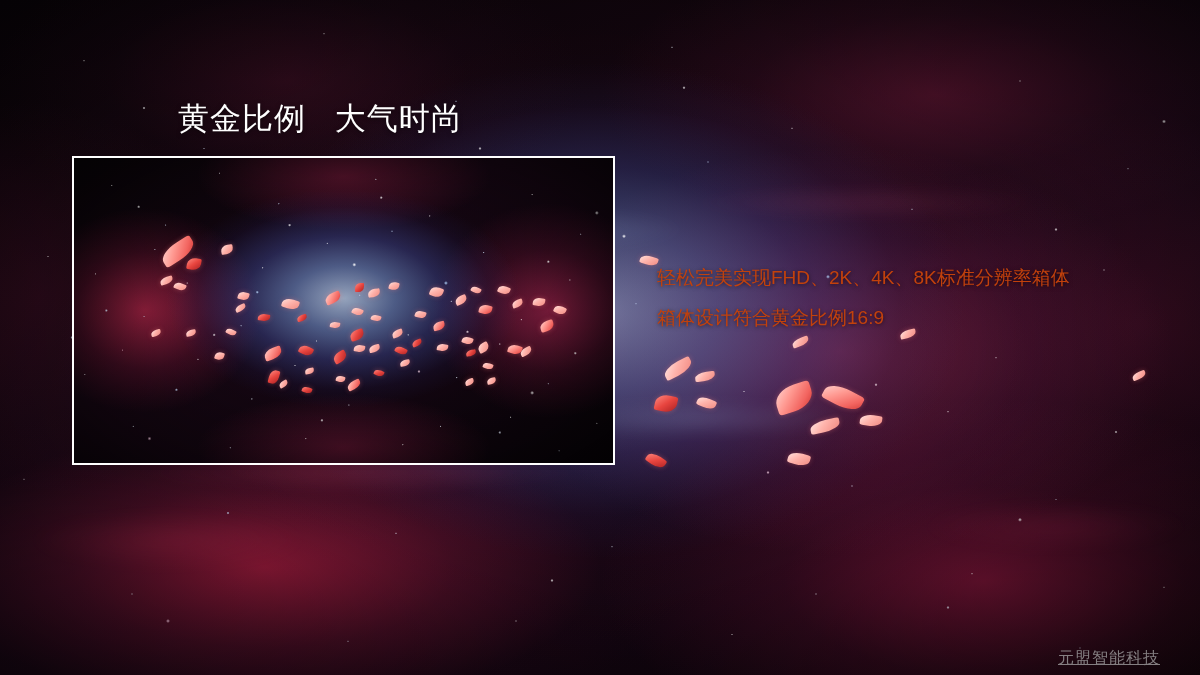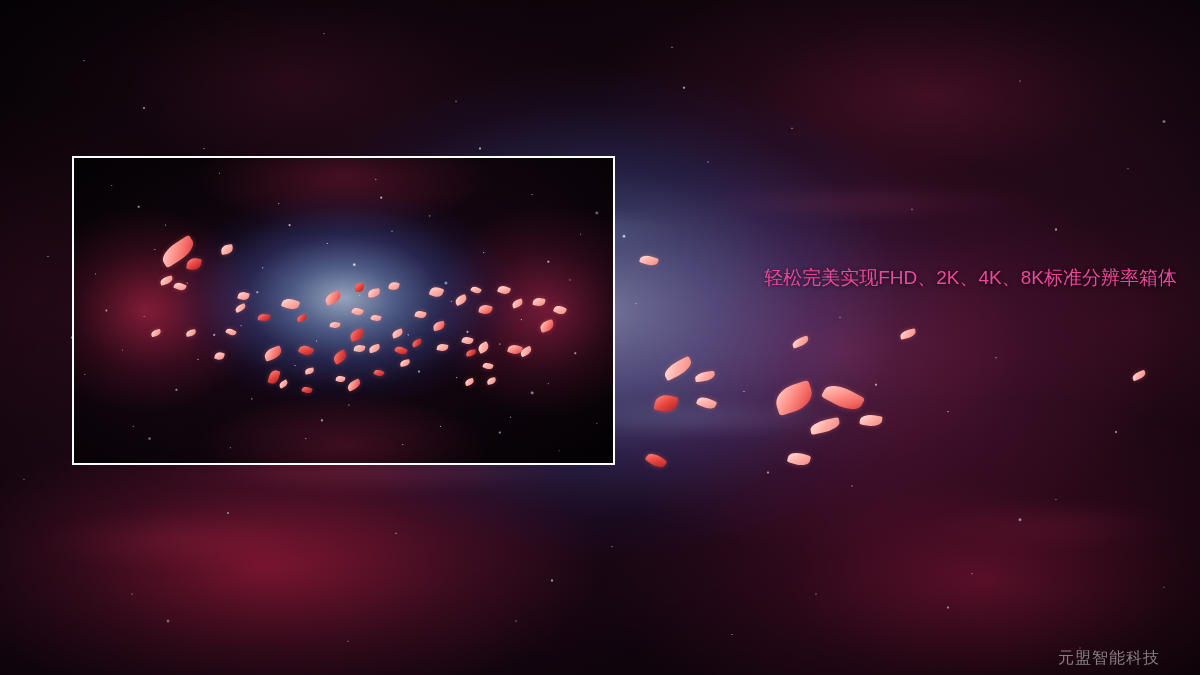--- a/index.html
+++ b/index.html
@@ -239,34 +239,34 @@
 
   #body-copy {
     position: absolute;
     left: 657px;
     top: 258px;
     width: 520px;
   }
   #body-copy .line {
     font-size: 19px;
     line-height: 40px;
-    color: #ec4899;
+    color: #c2410c;
     white-space: nowrap;
     text-shadow: 0 1px 4px rgba(0,0,0,0.6);
-    text-align: right;
   }
 
   #watermark {
     position: absolute;
     left: 1058px;
     top: 648px;
     font-size: 16px;
     color: #8e8a8c;
     letter-spacing: 1px;
     opacity: 0.92;
+    text-decoration: underline;
   }
 </style>
 </head>
 <body>
 
 <div id="slide">
 
   <div class="bg-layer bg-base"></div>
   <div class="bg-layer bg-wisp"></div>
   <div class="bg-layer stars-sm"></div>
@@ -283,20 +283,21 @@
       <div class="petal" style="left: 823px; top: 388px; width: 40px; height: 19px; transform: rotate(28deg);"></div>
       <div class="petal soft" style="left: 810px; top: 420px; width: 30px; height: 12px; transform: rotate(-12deg);"></div>
       <div class="petal soft" style="left: 860px; top: 415px; width: 22px; height: 11px; transform: rotate(8deg);"></div>
       <div class="petal soft" style="left: 792px; top: 338px; width: 17px; height: 8px; transform: rotate(-20deg);"></div>
       <div class="petal deep" style="left: 646px; top: 455px; width: 20px; height: 11px; transform: rotate(34deg);"></div>
       <div class="petal soft" style="left: 900px; top: 330px; width: 16px; height: 8px; transform: rotate(-14deg);"></div>
       <div class="petal soft" style="left: 640px; top: 256px; width: 18px; height: 9px; transform: rotate(18deg);"></div>
       <div class="petal soft" style="left: 1132px; top: 372px; width: 14px; height: 7px; transform: rotate(-22deg);"></div>
     </div>
 
+  <div id="headline">黄金比例   大气时尚</div>
 
   <div id="preview-frame">
     <div class="inner-scene">
       <div class="inner-base"></div>
       <div class="bg-layer stars-sm"></div>
       <div class="bg-layer stars-md"></div>
       <div class="inner-vignette"></div>
     </div>
   </div>
   <div class="bg-layer" id="preview-petals" style="clip-path: inset(158px 587px 212px 74px);">
@@ -355,17 +356,18 @@
       <div class="petal soft" style="left: 520px; top: 348px; width: 12px; height: 7px; transform: rotate(-28deg);"></div>
       <div class="petal soft" style="left: 533px; top: 298px; width: 12px; height: 8px; transform: rotate(10deg);"></div>
       <div class="petal" style="left: 540px; top: 321px; width: 14px; height: 10px; transform: rotate(-18deg);"></div>
       <div class="petal soft" style="left: 554px; top: 306px; width: 12px; height: 8px; transform: rotate(24deg);"></div>
       <div class="petal soft" style="left: 151px; top: 330px; width: 10px; height: 6px; transform: rotate(-16deg);"></div>
       <div class="petal soft" style="left: 215px; top: 352px; width: 9px; height: 8px; transform: rotate(18deg);"></div>
     </div>
 
   <div id="body-copy">
     <div class="line">轻松完美实现FHD、2K、4K、8K标准分辨率箱体</div>
+    <div class="line">箱体设计符合黄金比例16:9</div>
   </div>
 
   <div id="watermark">元盟智能科技</div>
 
 </div>
 
 </body></html>

